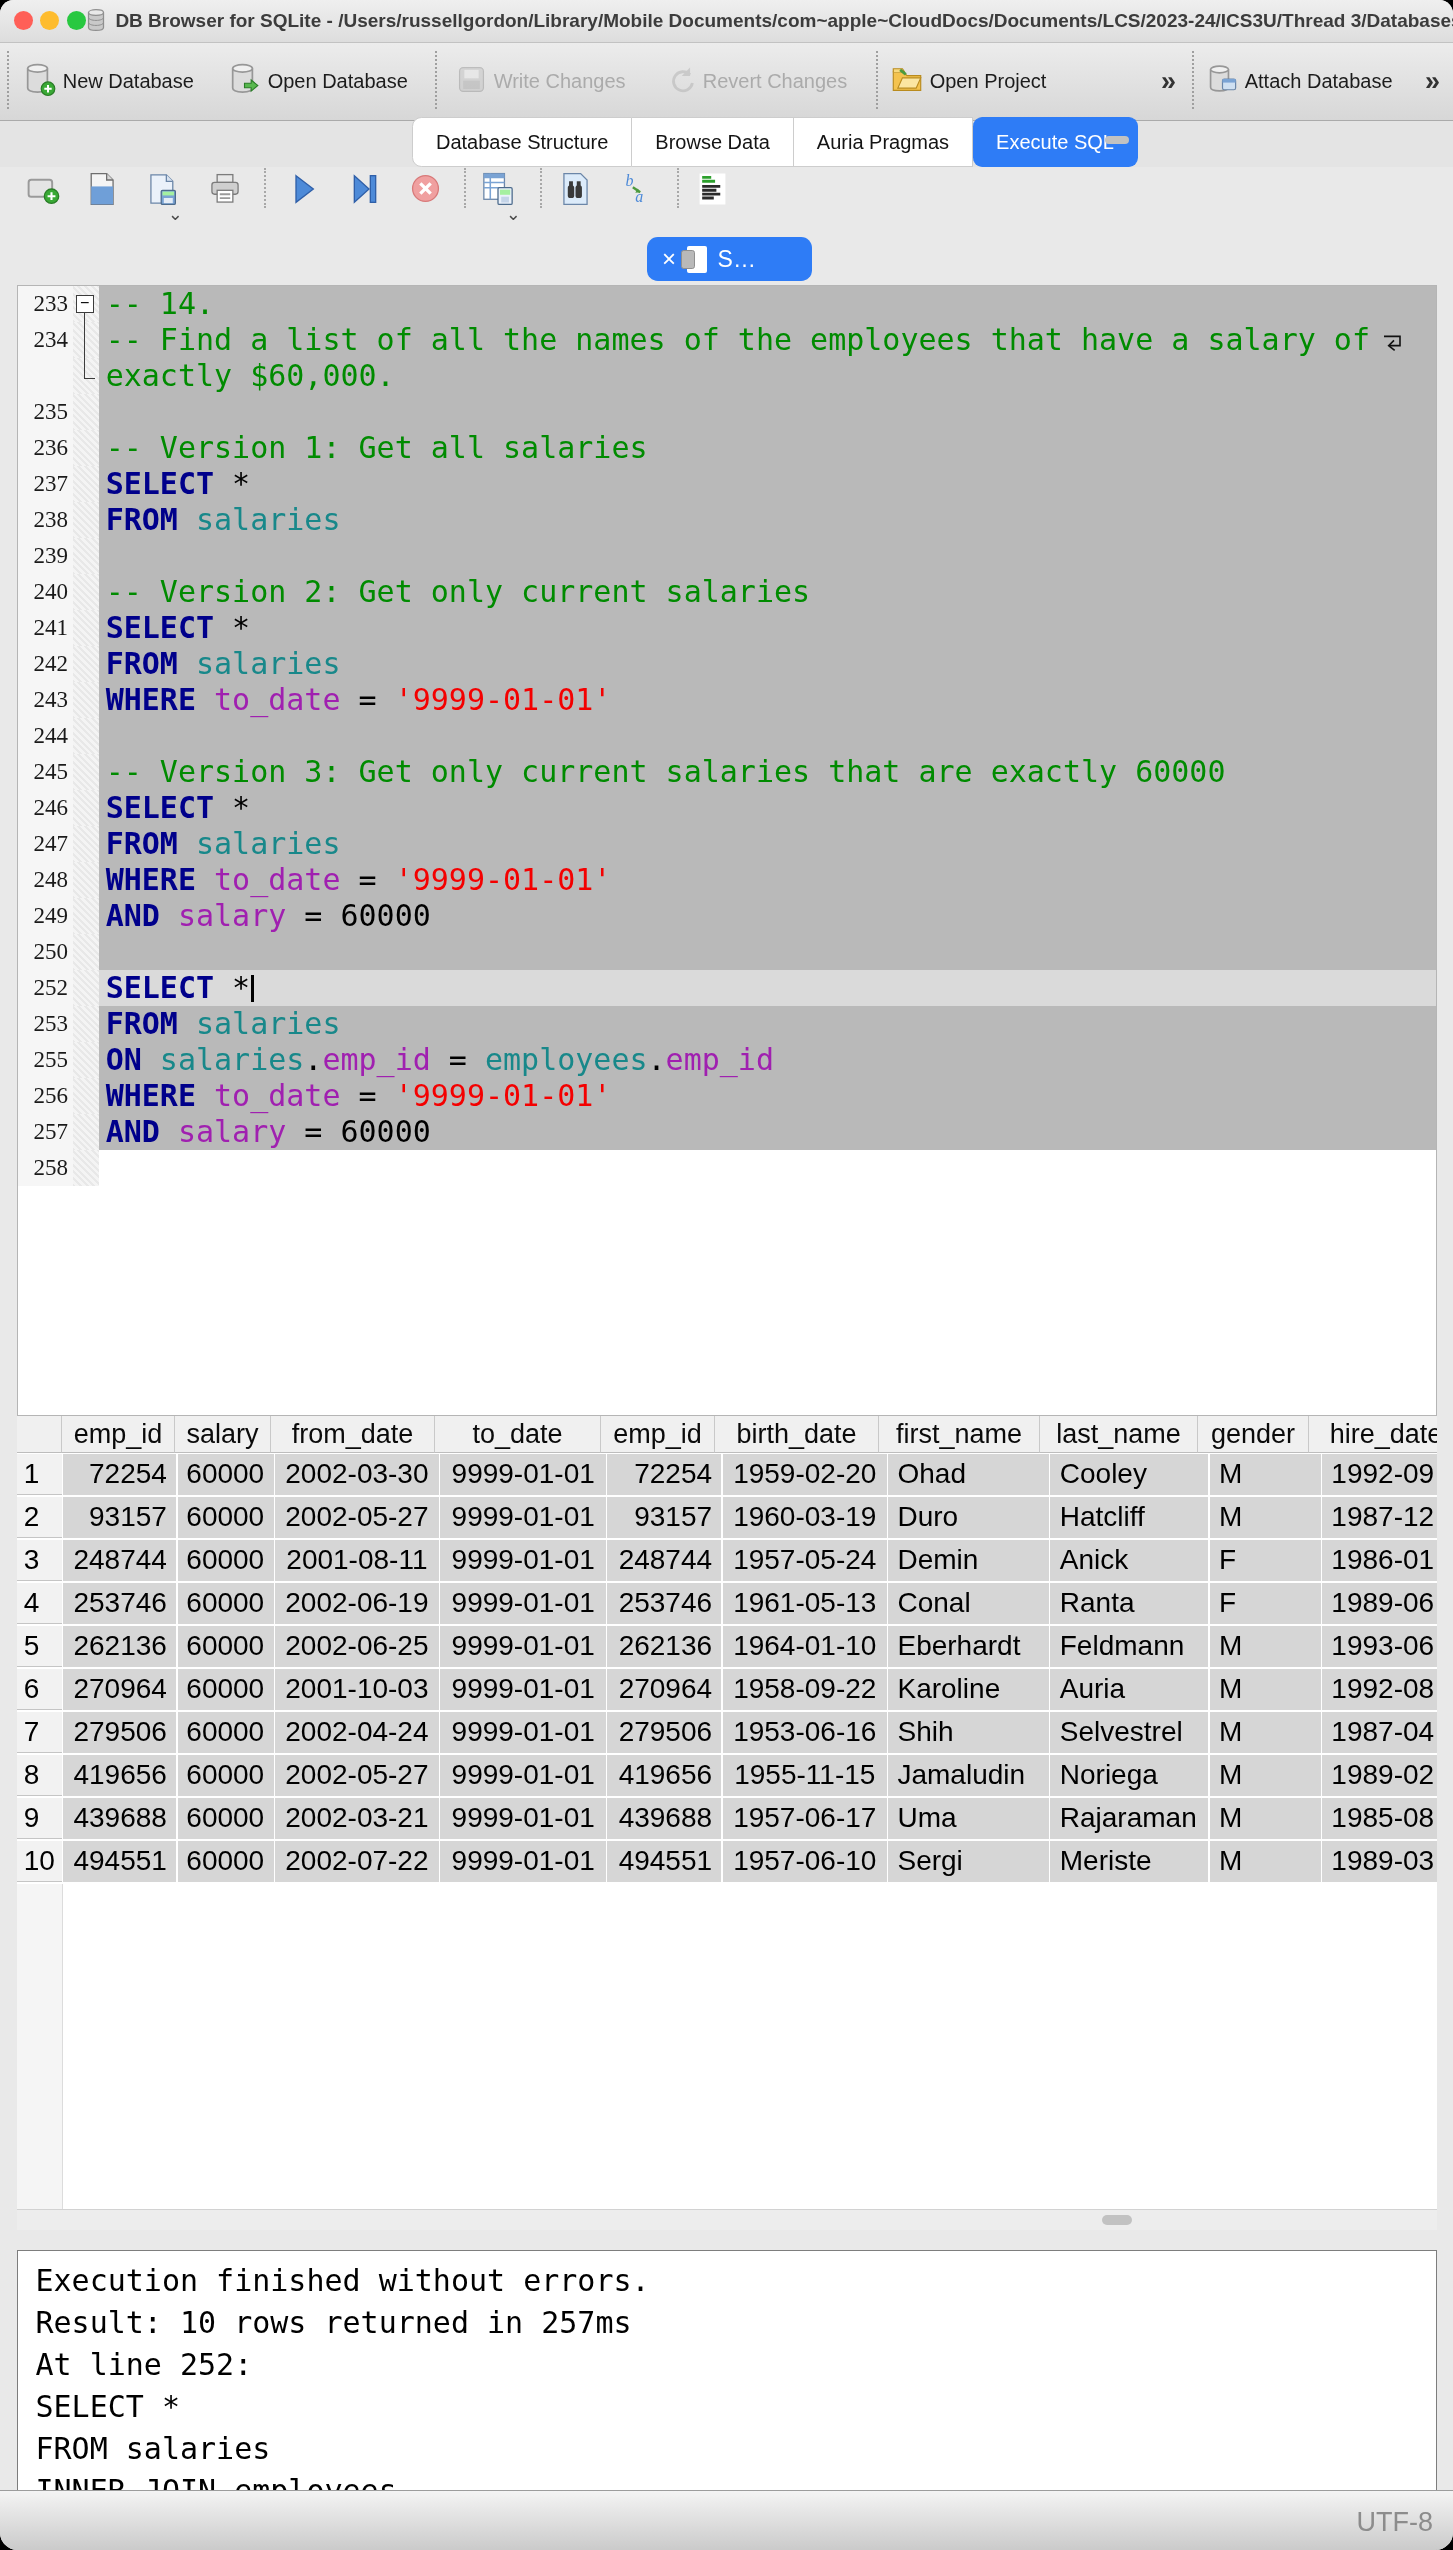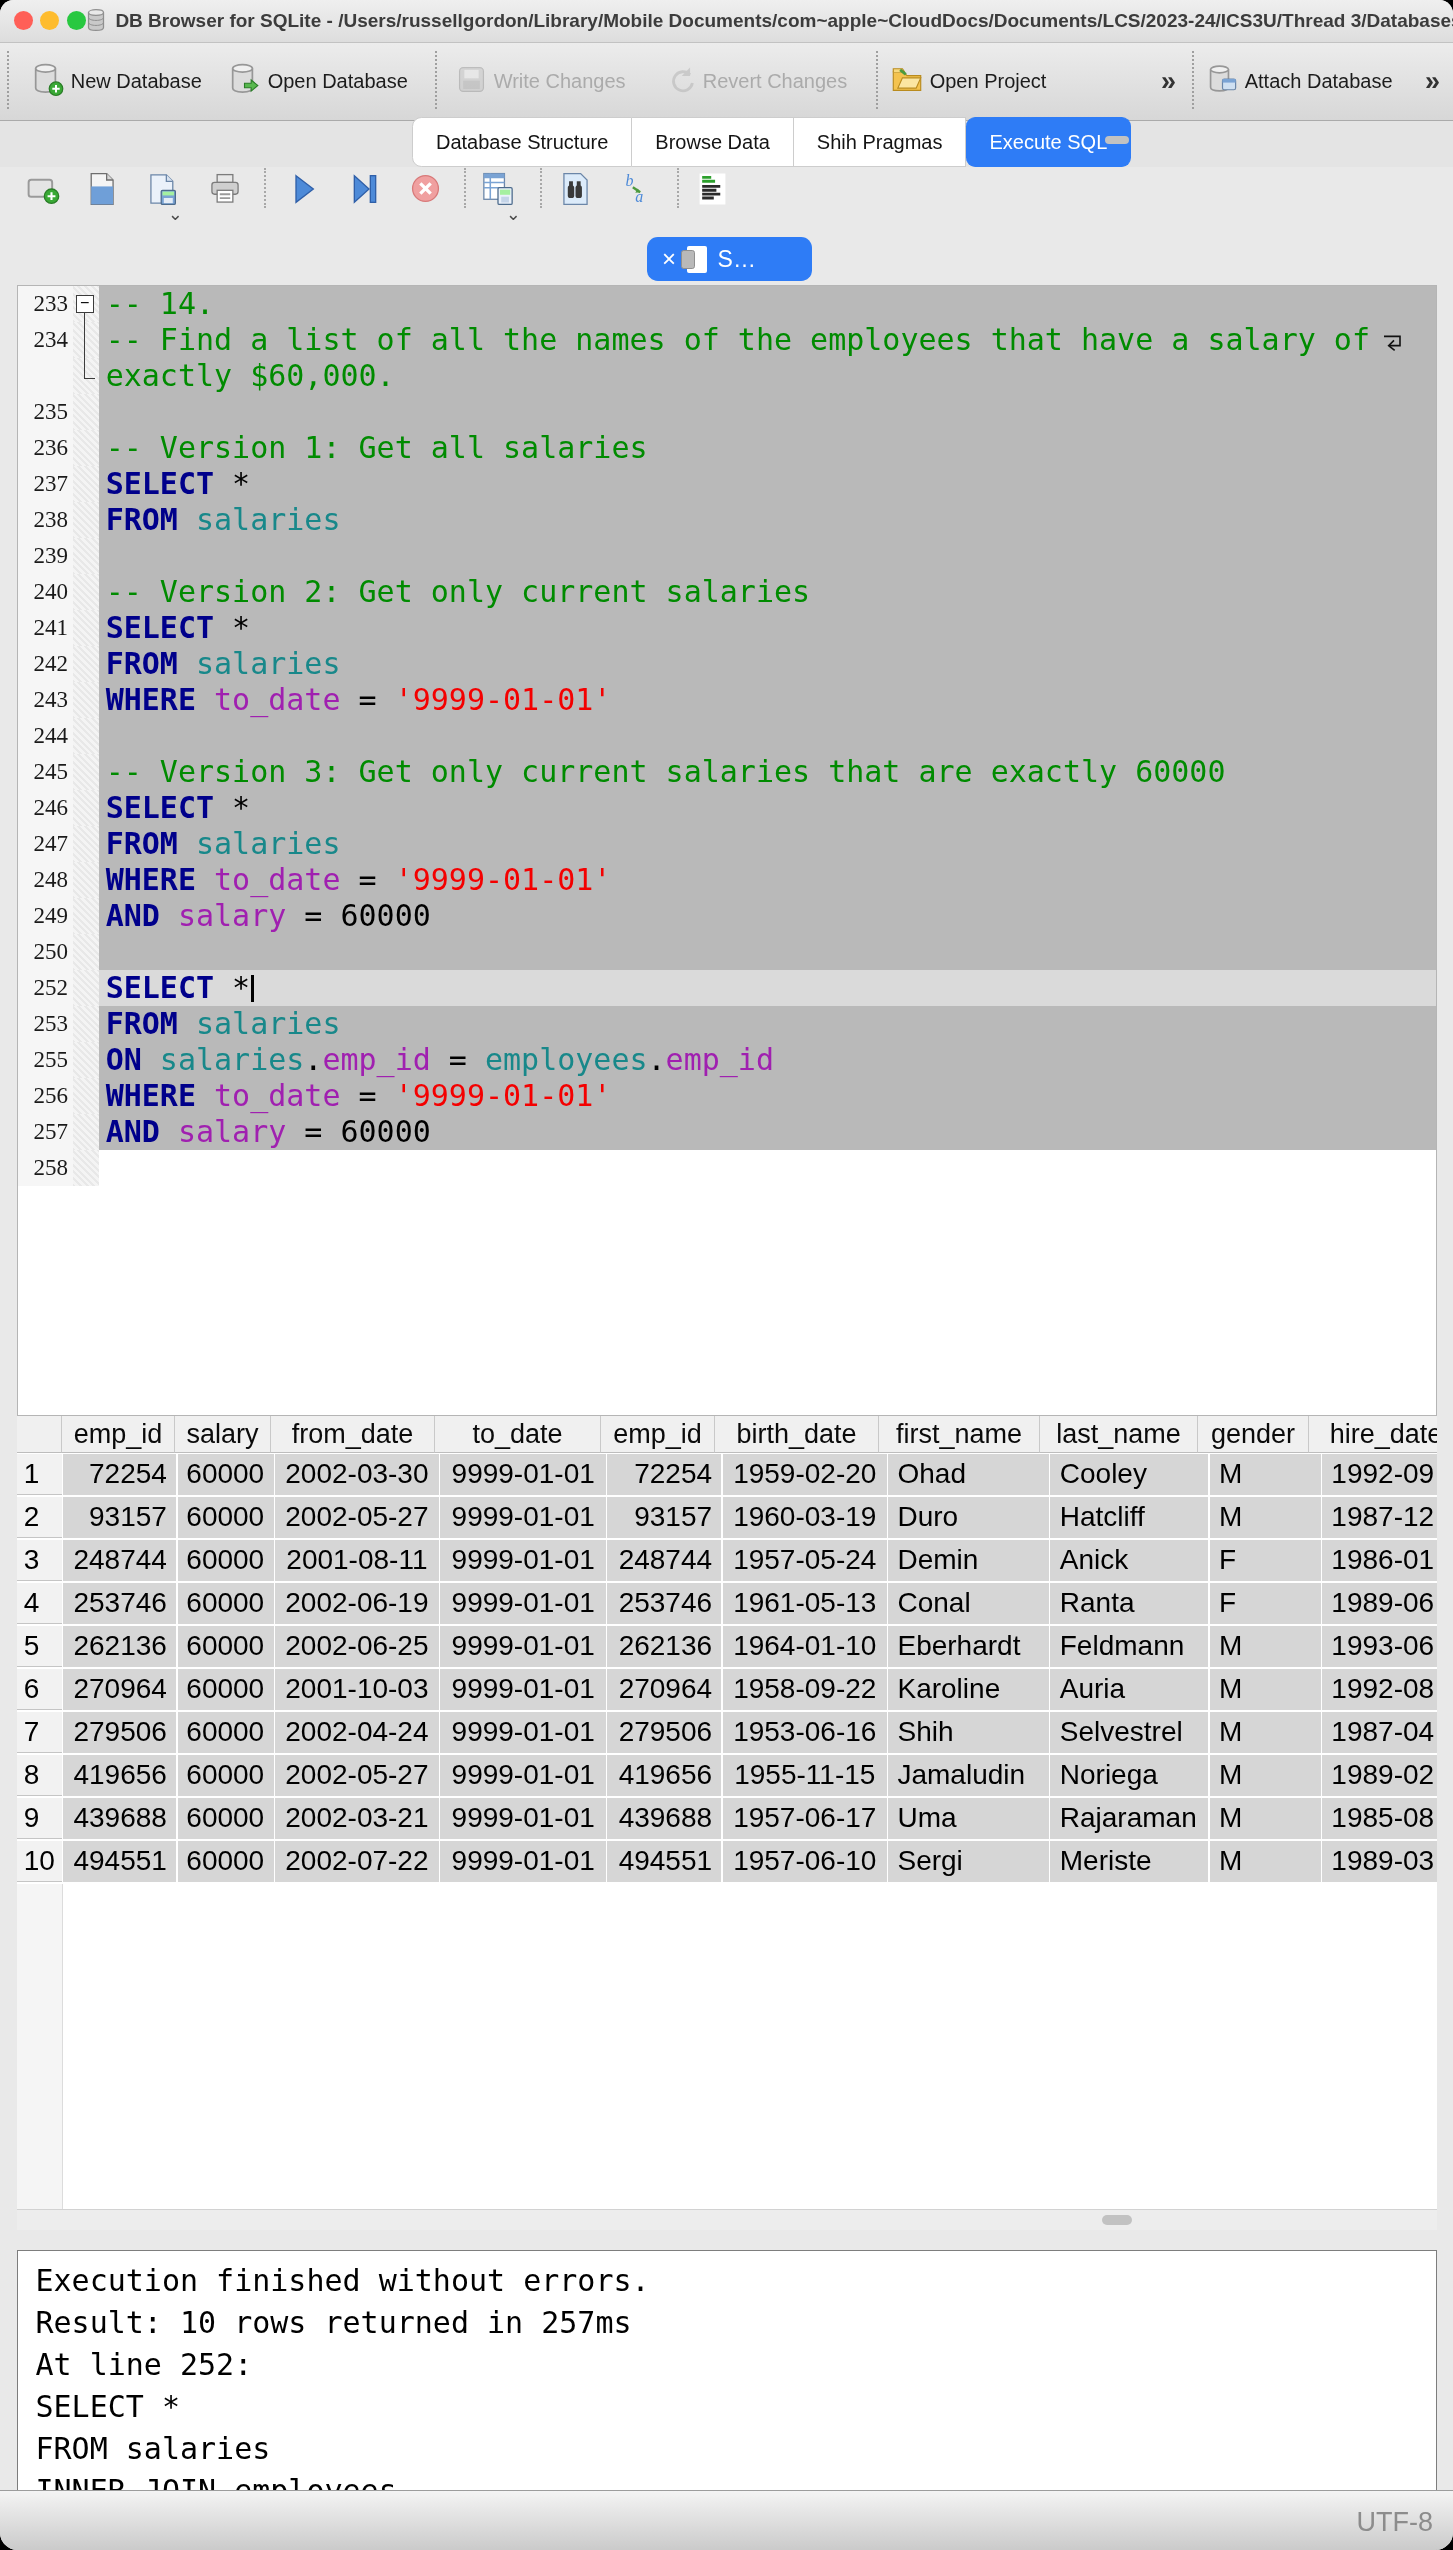--- a/index.html
+++ b/index.html
@@ -89,21 +89,21 @@
             <ellipse cx="12" cy="5" rx="9" ry="3.4" fill="#e9e9e9" stroke="#8f8f8f" stroke-width="1.5"></ellipse>
             <path d="M3 11c0 2 4 3.5 9 3.5s9-1.5 9-3.5M3 17c0 2 4 3.5 9 3.5s9-1.5 9-3.5" fill="none" stroke="#8f8f8f" stroke-width="1.2"></path>
           </svg>
       </span>
       <span class="title-text">DB Browser for SQLite - /Users/russellgordon/Library/Mobile Documents/com~apple~CloudDocs/Documents/LCS/2023-24/ICS3U/Thread 3/Databases/Qu…</span>
     </div>
   </div>
 
   <div class="toolbar">
     <div class="tb-sep" style="left:6.7px;"></div>
-    <div class="tb-item" style="left:32px;">
+    <div class="tb-item" style="left:24px;">
       <span><svg width="32" height="35" viewBox="0 0 26 28">
             <path d="M3 5v16c0 2 3.6 3.2 8 3.2s8-1.2 8-3.2V5" fill="#dcdcdc" stroke="#979797" stroke-width="1.4"></path>
             <ellipse cx="11" cy="5" rx="8" ry="3" fill="#f0f0f0" stroke="#979797" stroke-width="1.4"></ellipse>
             <circle cx="19.5" cy="21.5" r="5.5" fill="#39a935" stroke="#2a7d27"></circle>
             <path d="M19.5 18.5v6M16.5 21.5h6" stroke="#fff" stroke-width="1.6"></path>
           </svg></span>
       <span>New Database</span>
     </div>
     <div class="tb-item" style="left:229px;">
       <span><svg width="32" height="35" viewBox="0 0 26 28">
@@ -151,21 +151,21 @@
           </svg></span>
       <span>Attach Database</span>
     </div>
     <span class="tb-more" style="left:1425px;">»</span>
   </div>
 
   <div class="tabrow">
     <div class="segctrl">
         <div class="seg">Database Structure</div>
         <div class="seg">Browse Data</div>
-        <div class="seg">Shih Pragmas</div>
+        <div class="seg">Auria Pragmas</div>
         <div class="seg active">Execute SQL</div>
       </div>
   </div>
 
   <div class="pane">
     <div class="dimple" style="left:1105px;top:-31px;width:24px;height:8px;"></div>
 
     <div class="edtb">
       <div class="eicon" style="left:24px;">
           <svg width="34" height="34" viewBox="0 0 26 26">

